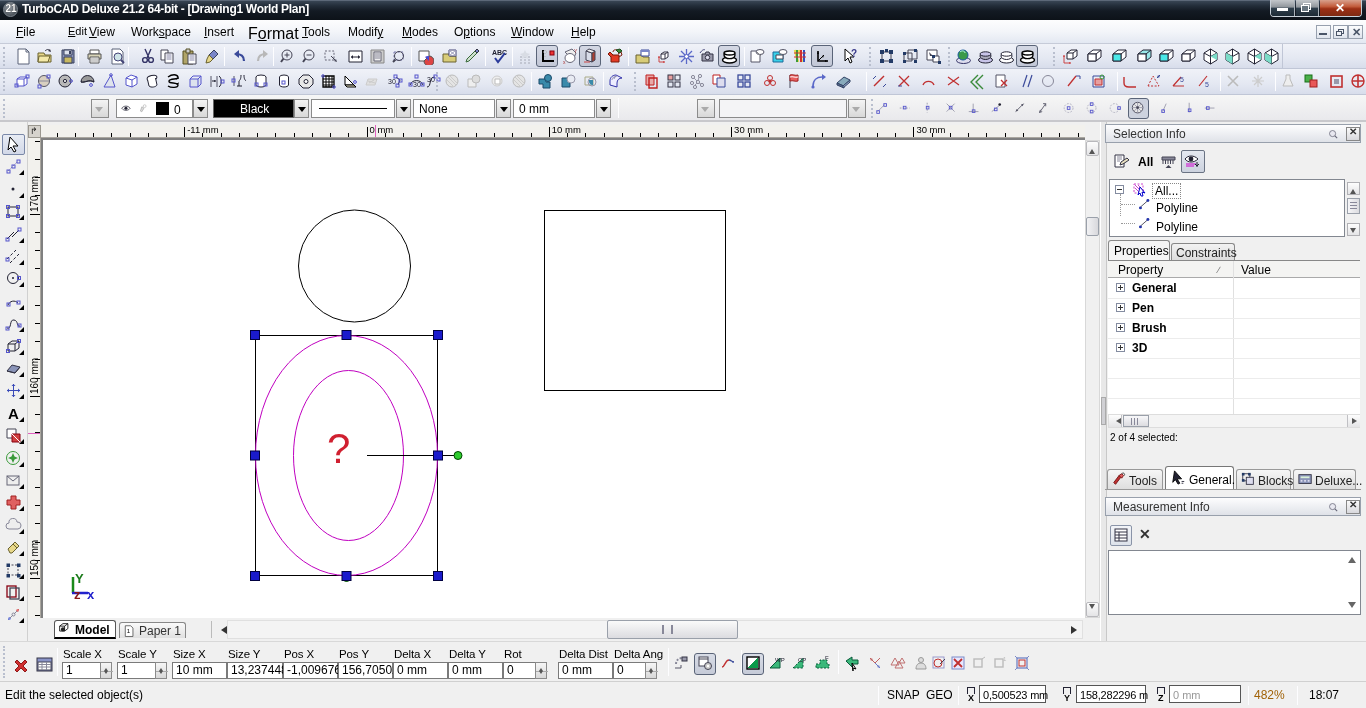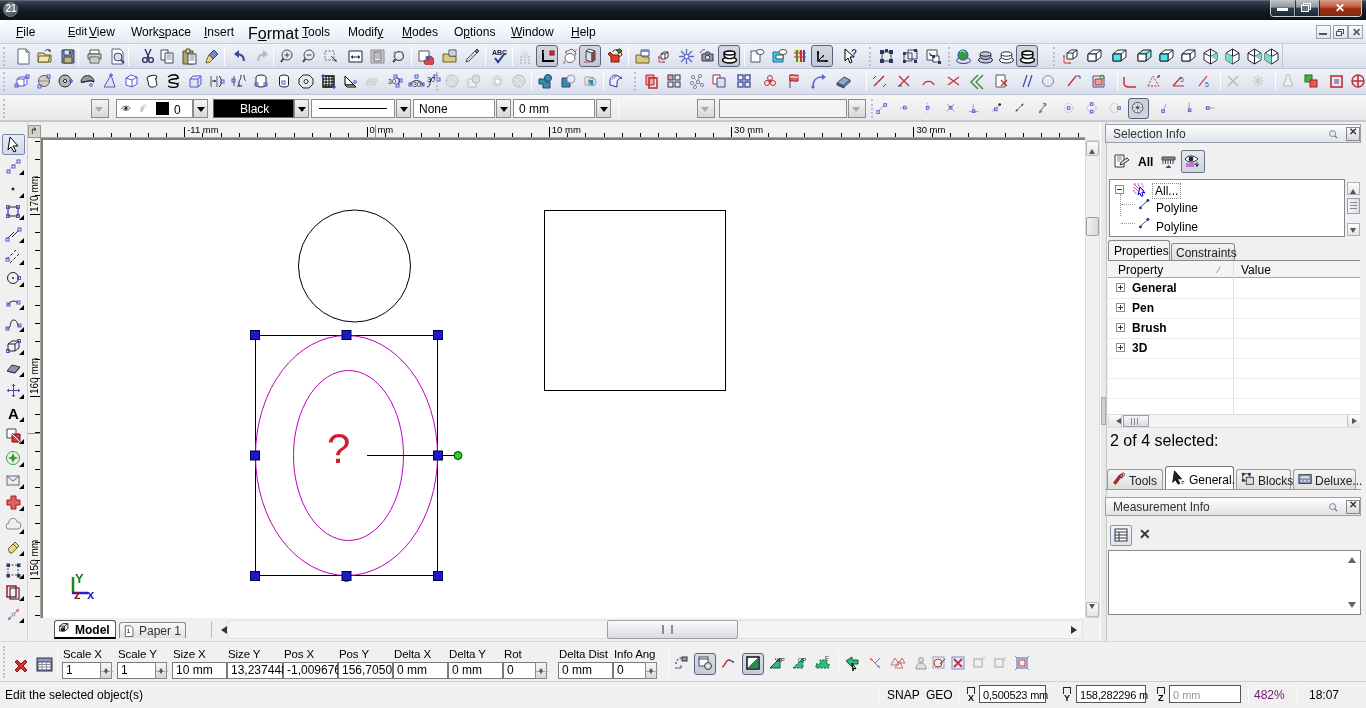--- a/index.html
+++ b/index.html
@@ -19,20 +19,21 @@
 .spin:before{content:"";position:absolute;left:2.5px;top:2.5px;border:2.5px solid transparent;border-bottom:3.5px solid #555}
 .spin:after{content:"";position:absolute;left:2.5px;bottom:2.5px;border:2.5px solid transparent;border-top:3.5px solid #555}
 .spin i{position:absolute;left:0;top:7.5px;width:12px;height:1px;background:#aaa}
 .tick{position:absolute;background:#000}
 </style></head><body>
 
 <div class="abs" style="left:0;top:0;width:1366px;height:20px;background:linear-gradient(#3d4a59 0%,#222c38 30%,#131a23 55%,#0d1219 100%)">
  <div class="abs" style="left:0;top:0;width:1366px;height:1px;background:#5c6878"></div>
  <div class="abs" style="left:3px;top:2px;width:15px;height:15px;border-radius:50%;background:radial-gradient(circle at 40% 35%,#9aa2ab,#4d545c 70%,#2b3138);border:1px solid #7d858e"></div>
  <div class="abs" style="left:5.5px;top:3px;width:12px;font-size:10px;font-weight:bold;color:#fff;text-shadow:0 0 1px #000">21</div>
+ <div class="abs" style="left:22px;top:2px;font-size:12px;font-weight:bold;color:#fff;letter-spacing:-0.3px">TurboCAD Deluxe 21.2 64-bit - [Drawing1 World Plan]</div>
  <div class="abs" style="left:1270px;top:0;width:92px;height:17px;border:1px solid #c8d0d8;border-top:0;border-radius:0 0 4px 4px;background:transparent"></div>
  <div class="abs" style="left:1271px;top:0;width:24px;height:16px;background:linear-gradient(#c3c7cb 0%,#8f959b 45%,#30404d 50%,#1d2a35 100%);border-right:1px solid #aab2ba;border-radius:0 0 0 3px"></div>
  <div class="abs" style="left:1277px;top:8px;width:11px;height:3px;background:#fff"></div>
  <div class="abs" style="left:1296px;top:0;width:23px;height:16px;background:linear-gradient(#c3c7cb 0%,#8f959b 45%,#30404d 50%,#1d2a35 100%);border-right:1px solid #aab2ba"></div>
  <div class="abs" style="left:1303px;top:3px;width:8px;height:7px;border:1px solid #fff;background:transparent"></div>
  <div class="abs" style="left:1301px;top:5px;width:8px;height:7px;border:1px solid #fff;background:#68757f"></div>
  <div class="abs" style="left:1320px;top:0;width:41px;height:16px;background:linear-gradient(#d8a08c 0%,#c35d3d 40%,#9c2f14 55%,#7e2a12 100%);border-radius:0 0 3px 0"></div>
  <div class="abs" style="left:1335px;top:1px;font-size:12px;font-weight:bold;color:#fff">✕</div>
 </div>
 <div class="abs" style="left:0;top:20px;width:1366px;height:24px;background:linear-gradient(#fdfdfe 0%,#f3f5f9 50%,#e3e8f2 100%);border-bottom:1px solid #c6cbd8">
@@ -1366,21 +1367,21 @@
       <div class="abs" style="left:0;top:157px;width:252px;height:1px;background:#ececec"></div>
     </div>
     <div class="abs" style="left:8px;top:292px;width:252px;height:14px;background:#f4f4f4;border:1px solid #ddd">
       <div class="abs" style="left:0px;top:0px;width:13px;height:12px;background:linear-gradient(#fdfdfd,#e4e4e6);border-right:1px solid #c0c0c4"></div>
       <div class="abs" style="left:4px;top:3px;width:0;height:0;border:3px solid transparent;border-right:5px solid #555"></div>
       <div class="abs" style="left:14px;top:0px;width:26px;height:12px;background:linear-gradient(#f8f8fa,#dcdce0);border:1px solid #9aa0aa"></div>
       <div class="abs" style="left:22px;top:3px;width:1px;height:7px;background:#889;box-shadow:3px 0 #889,6px 0 #889"></div>
       <div class="abs" style="left:238px;top:0px;width:13px;height:12px;background:linear-gradient(#fdfdfd,#e4e4e6);border-left:1px solid #c0c0c4"></div>
       <div class="abs" style="left:243px;top:3px;width:0;height:0;border:3px solid transparent;border-left:5px solid #555"></div>
     </div>
-    <div class="abs" style="left:10px;top:310px;font-size:16px;color:#000">2 of 4 selected:</div>
+    <div class="abs" style="left:10px;top:310px;font-size:10px;color:#000">2 of 4 selected:</div>
     <div class="abs" style="left:7px;top:347px;width:56px;height:20px;background:linear-gradient(#f6f6f6,#dedede);border:1px solid #999;border-bottom:0;border-radius:3px 3px 0 0"></div>
     <div class="abs" style="left:12px;top:350px"><svg width="15" height="15" viewBox="0 0 17 17">
         <path d="M2 12l6-8 2 2-6 8z" fill="#c03030" stroke="#701010"></path>
         <path d="M8 4l3-2 2 2-2 3z" fill="#e06060" stroke="#701010"></path>
         <path d="M11 2c2-2 4 0 3 2" fill="none" stroke="#333"></path>
       </svg></div>
     <div class="abs" style="left:29px;top:352px;font-size:12px;color:#222">Tools</div>
     <div class="abs" style="left:65px;top:344px;width:69px;height:23px;background:#fff;border:1px solid #777;border-bottom:0;border-radius:3px 3px 0 0"></div>
     <div class="abs" style="left:71px;top:348px"><svg width="15" height="15" viewBox="0 0 17 17">
         <path d="M4 1l8 9-5 0 3 5-2 1-3-5-3 3z" fill="#223" stroke="#000"></path>
@@ -1463,21 +1464,21 @@
     <div class="fld" style="left:393px;top:20px;width:55px">0 mm</div>
     <div class="lbl" style="left:449px;top:6px">Delta Y</div>
     <div class="fld" style="left:448px;top:20px;width:55px">0 mm</div>
     <div class="lbl" style="left:504px;top:6px">Rot</div>
     <div class="fld" style="left:503px;top:20px;width:44px">0</div>
     <div class="spin" style="left:535px;top:20px">
       <i></i>
     </div>
     <div class="lbl" style="left:559px;top:6px">Delta Dist</div>
     <div class="fld" style="left:558px;top:20px;width:55px">0 mm</div>
-    <div class="lbl" style="left:614px;top:6px">Info Ang</div>
+    <div class="lbl" style="left:614px;top:6px">Delta Ang</div>
     <div class="fld" style="left:613px;top:20px;width:44px">0</div>
     <div class="spin" style="left:645px;top:20px">
       <i></i>
     </div>
     <div class="sep" style="left:668px;top:6px;height:28px"></div>
     <div class="abs" style="left:673px;top:13px"><svg width="17" height="17" viewBox="0 0 17 17">
         <path d="M2 13h6v-3" fill="none" stroke="#556"></path>
         <path d="M3 9c0-4 3-6 7-6" fill="none" stroke="#889" stroke-width="2" stroke-dasharray="2 1.5"></path>
         <rect x="9" y="2" width="5" height="4" fill="#99a" stroke="#334"></rect>
       </svg></div>
@@ -1564,15 +1565,15 @@
     <div class="abs" style="left:967px;top:5px;width:8px;height:7px;border:1px solid #223;border-bottom:0"></div>
     <div class="abs" style="left:968px;top:11px;font-size:9px;font-weight:bold;color:#000">X</div>
     <div class="abs" style="left:979px;top:3px;width:67px;height:18px;background:#fff;border:1px solid #555;font-size:11px;padding:3px 0 0 3px;white-space:nowrap;letter-spacing:-0.2px">0,500523 mm</div>
     <div class="abs" style="left:1063px;top:5px;width:8px;height:7px;border:1px solid #223;border-bottom:0"></div>
     <div class="abs" style="left:1064px;top:11px;font-size:9px;font-weight:bold;color:#000">Y</div>
     <div class="abs" style="left:1076px;top:3px;width:70px;height:18px;background:#fff;border:1px solid #555;font-size:11px;padding:3px 0 0 3px;white-space:nowrap;letter-spacing:-0.2px">158,282296 m</div>
     <div class="abs" style="left:1157px;top:5px;width:8px;height:7px;border:1px solid #223;border-bottom:0"></div>
     <div class="abs" style="left:1158px;top:11px;font-size:9px;font-weight:bold;color:#000">Z</div>
     <div class="abs" style="left:1169px;top:3px;width:72px;height:18px;background:#fff;border:1px solid #555;font-size:11px;padding:3px 0 0 3px;color:#999;white-space:nowrap">0 mm</div>
     <div class="sep" style="left:1248px;top:4px;height:19px"></div>
-    <div class="abs" style="left:1254px;top:6px;font-size:12px;color:#701a75">482%</div>
+    <div class="abs" style="left:1254px;top:6px;font-size:12px;color:#a16207">482%</div>
     <div class="sep" style="left:1297px;top:4px;height:19px"></div>
     <div class="abs" style="left:1309px;top:6px;font-size:12px;color:#000">18:07</div>
   </div>
 </body></html>

